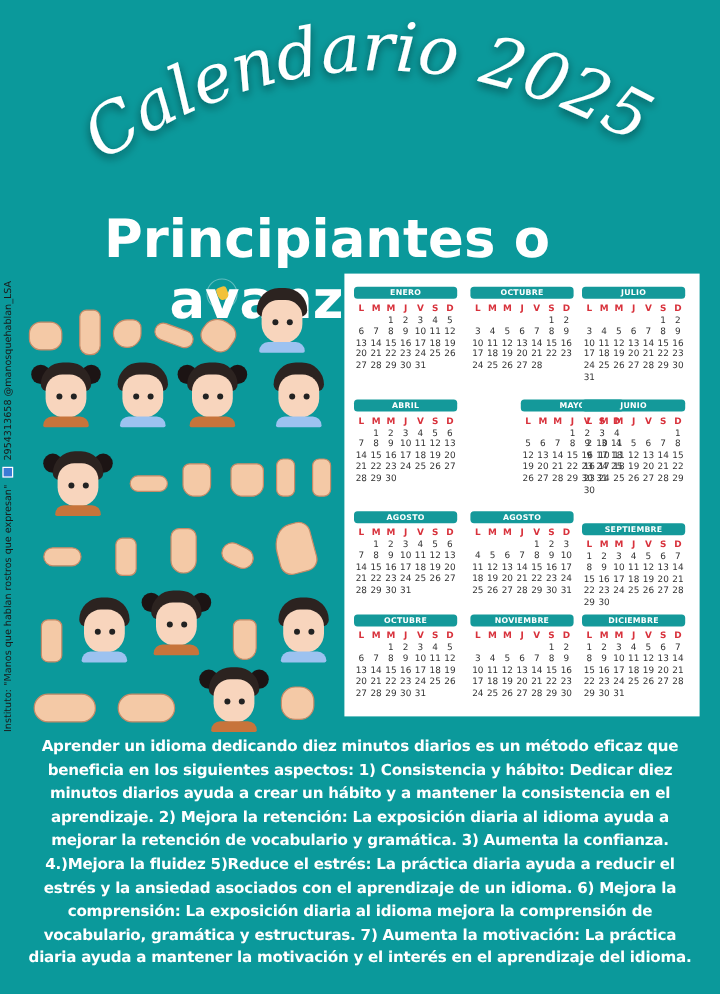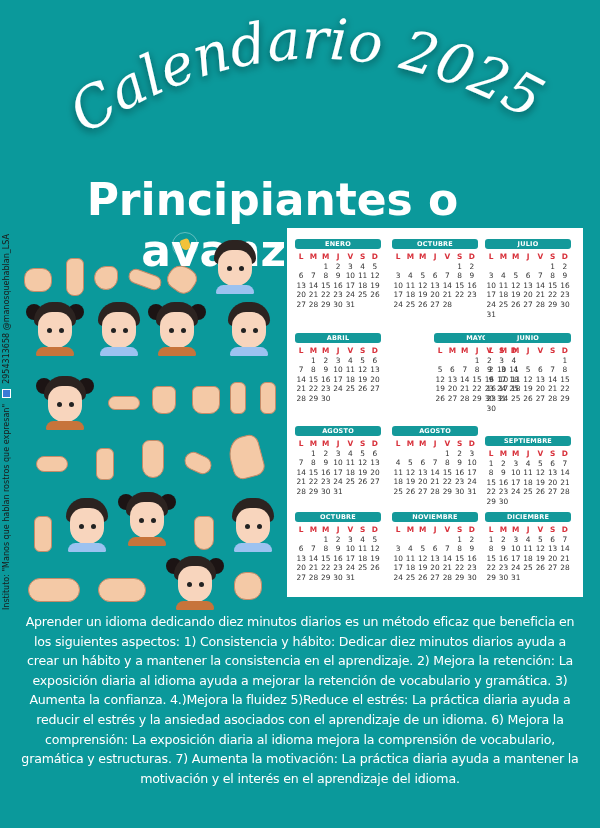--- a/index.html
+++ b/index.html
@@ -26,21 +26,21 @@
   .face .shirt{position:absolute;left:4px;top:45px;width:38px;height:9px;border-radius:10px 10px 2px 2px;}
   .face.girl .bun{position:absolute;top:2px;width:16px;height:16px;background:#1c1414;border-radius:50%;}
   
   .cal{position:absolute;left:287px;top:228px;width:296px;height:369px;background:#ffffff;}
   .month{position:absolute;width:86px;}
   .mname{height:10px;background:#14999a;border-radius:3px;color:#fff;font-size:6.5px;font-weight:bold;text-align:center;line-height:10px;letter-spacing:.2px;}
   .grid{display:grid;grid-template-columns:repeat(7,12.3px);margin-top:3px;}
   .grid span{font-size:7.4px;color:#333;text-align:center;height:9.6px;line-height:9.6px;}
   .grid span.dow{color:#d8323c;font-weight:bold;}
   
-  .para{position:absolute;left:20px;top:612px;width:560px;text-align:center;font-family:"DejaVu Sans",sans-serif;font-weight:normal;font-size:12.6px;line-height:19.6px;color:#ffffff;letter-spacing:-0.2px;}
+  .para{position:absolute;left:20px;top:612px;width:560px;text-align:center;font-family:"DejaVu Sans",sans-serif;font-weight:bold;font-size:12.6px;line-height:19.6px;color:#ffffff;letter-spacing:-0.2px;}
 </style>
 </head>
 <body>
 
 <div class="page">
 
   <div class="title-script">
     <svg viewBox="0 0 600 130">
       <defs>
         <path id="arc" d="M 85 125 Q 300 -20 530 110"></path>

